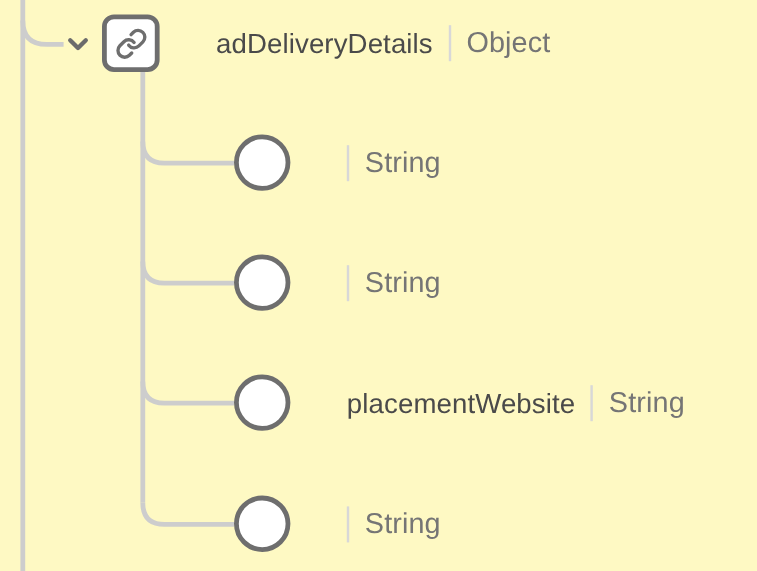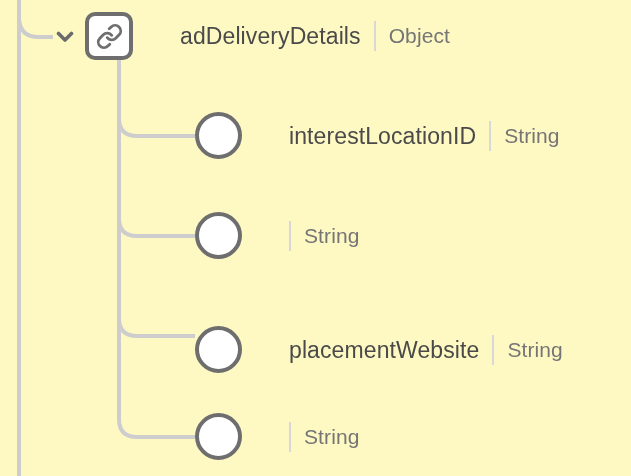--- a/index.html
+++ b/index.html
@@ -71,21 +71,21 @@
   
   .child-row {
     position: absolute;
     left: 0;
     width: 100%;
     height: 48px;
     z-index: 1;
   }
   .row-0 { top: 112px; }
   .row-1 { top: 212px; }
-  .row-2 { top: 326px; text-align: right; }
+  .row-2 { top: 312px; text-align: right; }
   .row-3 { top: 413px; }
   .circle-node {
     position: absolute;
     left: 195px;
     top: 0px;
     width: 39px;
     height: 39px;
     border: 4px solid #6e6e6e;
     border-radius: 50%;
     background: #ffffff;
@@ -110,21 +110,21 @@
     color: #4a4a4a;
     letter-spacing: 0.1px;
     cursor: pointer;
   }
   .type-divider {
     width: 2px;
     height: 30px;
     background: #d8d8d8;
   }
   .field-type {
-    font-size: 21px;
+    font-size: 24px;
     color: #757575;
     letter-spacing: 0.1px;
   }
 </style>
 </head>
 <body>
 
 <div class="canvas">
 
   <svg class="tree-lines" viewBox="0 0 631 476">
@@ -156,21 +156,20 @@
     <div class="label-group">
       <span class="field-name">adDeliveryDetails</span>
       <span class="type-divider"></span>
       <span class="field-type">Object</span>
     </div>
   </div>
 
   <div class="child-row row-0">
     <div class="circle-node"></div>
     <div class="label-group">
-      <span class="field-name">interestLocationID</span>
       <span class="type-divider"></span>
       <span class="field-type">String</span>
     </div>
   </div>
 
   <div class="child-row row-1">
     <div class="circle-node"></div>
     <div class="label-group">
       <span class="type-divider"></span>
       <span class="field-type">String</span>

